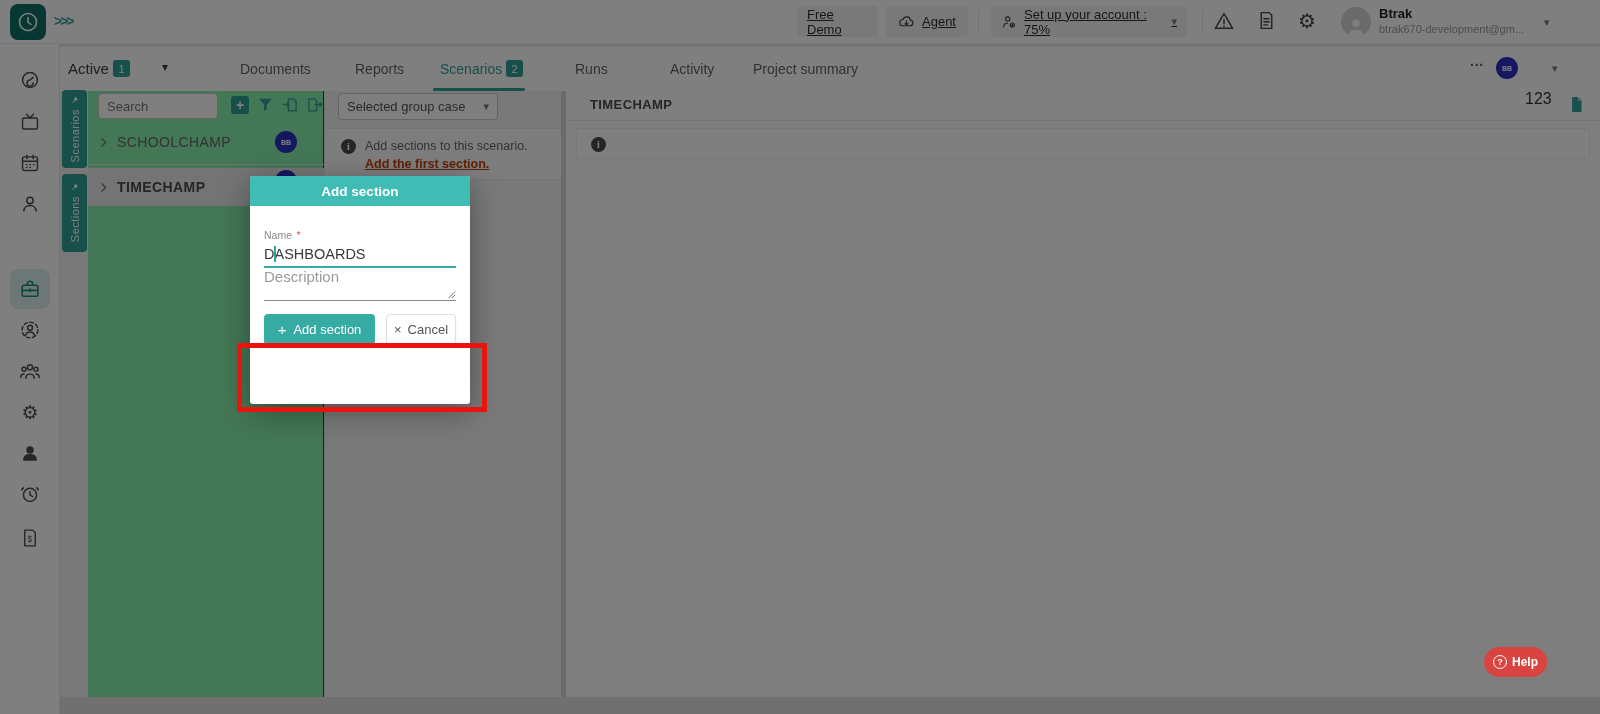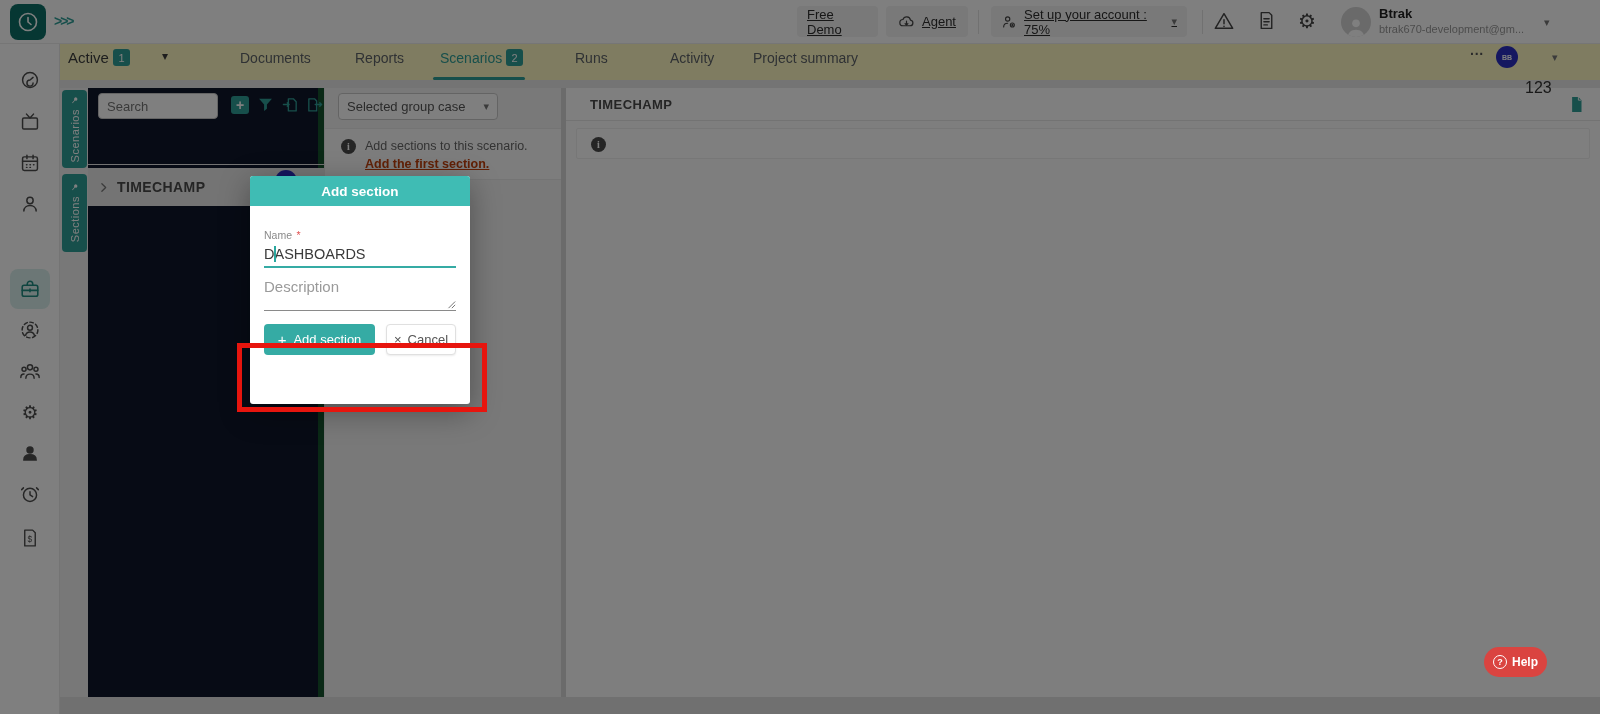--- a/index.html
+++ b/index.html
@@ -13,41 +13,41 @@
   .chevrons { position:absolute; left:54px; top:13px; color:#2f9e97; font-size:14px; font-weight:bold; letter-spacing:-2px; }
   .tb-btn { position:absolute; top:6px; height:31px; background:#f3f3f3; border-radius:4px; display:flex; align-items:center; justify-content:center; gap:7px; font-size:13px; color:#2e2e2e; padding:0 10px;text-decoration:underline; }
   .tb-div { position:absolute; top:10px; width:1px; height:24px; background:#e3e3e3; }
   .tb-ico { position:absolute; top:10px; color:#555; }
   .avatar { position:absolute; left:1341px; top:7px; width:30px; height:30px; border-radius:50%; background:#d4d4d4; display:flex; align-items:flex-end; justify-content:center; overflow:hidden; }
   .uname { position:absolute; left:1379px; top:6px; font-size:13px; font-weight:bold; color:#222; }
   .uemail { position:absolute; left:1379px; top:23px; font-size:11px; color:#999; }
   .caret { color:#777; font-size:11px; }
 
   
-  .tabsrow { position:absolute; left:0; top:36px; width:1600px; height:44px; background:#fef9c3; z-index:5; }
+  .tabsrow { position:absolute; left:0; top:47px; width:1600px; height:44px; background:#ffffff; z-index:5; }
   .grp-label { position:absolute; left:68px; top:13px; font-size:15px; color:#3c3c3c; }
   .badge-teal { background:#2f9e97; color:#fff; font-size:11px; width:17px; height:17px; border-radius:3px; display:flex; align-items:center; justify-content:center; }
   .tab { position:absolute; top:14px; font-size:14px; color:#5f6368; }
   .tab.active { color:#2f9e97; }
   .tab-underline { position:absolute; left:433px; top:41px; width:92px; height:3px; background:#2f9e97; border-radius:2px; }
   .badge-blue { background:#2b2fc0; color:#fff; border-radius:50%; font-size:7px; font-weight:bold; display:flex; align-items:center; justify-content:center; }
 
   
   .sidebar { position:absolute; left:0; top:44px; width:60px; height:670px; background:#fff; border-right:1px solid #e8e8e8; z-index:11; }
   .rail-ico { position:absolute; left:30px; transform:translate(-50%,-50%); color:#4d4d4d; display:flex; }
   .rail-active-bg { position:absolute; left:10px; top:225px; width:40px; height:40px; background:#d9efec; border-radius:8px; }
   .glyph { font-size:19px; color:#4d4d4d; line-height:1; }
 
   
   .vstrip { position:absolute; left:60px; top:88px; width:28px; height:609px; background:#f1f1f1; }
   .vtab { position:absolute; left:62px; width:25px; height:78px; background:#2f9e97; border-radius:4px; display:flex; flex-direction:column; align-items:center; justify-content:center; gap:4px; z-index:6; }
   .vtab .vlabel { writing-mode:vertical-rl; transform:rotate(180deg); color:#fff; font-size:11px; letter-spacing:.5px; }
 
   
-  .tree { position:absolute; left:88px; top:88px; width:236px; height:609px; background:#0f172a; border-right:6px solid #14532d; }
+  .tree { position:absolute; left:88px; top:88px; width:236px; height:609px; background:#86efac; border-right:1px solid #14532d; }
   .search-input { position:absolute; left:10px; top:5px; width:120px; height:26px; border:1px solid #c9c9c9; border-radius:4px; background:#fff; font-size:13px; color:#444; padding:0 8px; outline:none; font-family:"Liberation Sans",sans-serif; }
   .sq-btn { position:absolute; top:8px; width:18px; height:18px; background:#2f9e97; border-radius:3px; color:#fff; font-size:14px; font-weight:bold; display:flex; align-items:center; justify-content:center; line-height:1; }
   .tool-ico { position:absolute; top:8px; color:#2f9e97; display:flex; }
   .trow { position:absolute; left:0; width:236px; display:flex; align-items:center; }
   .trow .chev { display:flex; color:#777; margin-left:9px; }
   .trow .tlabel { margin-left:7px; font-size:14px; color:#666; letter-spacing:.4px; }
   .trow.selected { background:#e9e9e9; }
   .trow.selected .tlabel { font-weight:bold; color:#4a4a4a; }
   .tree-div { position:absolute; left:0; width:236px; height:1px; background:#e5e5e5; }
 
@@ -77,21 +77,21 @@
   .modal { position:absolute; left:250px; top:176px; width:220px; height:228px; background:#fff; border-radius:3px; box-shadow:0 8px 30px rgba(0,0,0,.35); z-index:60; overflow:hidden; }
   .modal-head { height:30px; background:#3fbcb4; color:#fff; font-size:13.5px; font-weight:bold; display:flex; align-items:center; justify-content:center; }
   .modal-body { padding:19px 14px 0 14px; }
   .fld-label { font-size:10.5px; color:#8a8a8a; }
   .req { color:#e05252; }
   .name-wrap { position:relative; margin-top:2px; }
   .name-input { width:100%; border:none; outline:none; font-size:14.5px; color:#3a3a3a; font-family:"Liberation Sans",sans-serif; background:transparent; padding:0; height:18px; }
   .name-caret { position:absolute; left:10px; top:1px; width:1.5px; height:16px; background:#2aa79f; }
   .underline-teal { height:2px; background:#35aba4; margin-top:3px; }
   .hint { font-size:10.5px; color:#9a9a9a; margin-top:5px; line-height:1.3; }
-  .desc-input { width:100%; border:none; outline:none; resize:none; font-size:15px; font-family:"Liberation Sans",sans-serif; color:#a21caf; margin-top:10px; height:20px; background:transparent; }
+  .desc-input { width:100%; border:none; outline:none; resize:none; font-size:15px; font-family:"Liberation Sans",sans-serif; color:#a21caf; margin-top:0; height:20px; background:transparent; }
   .desc-input::placeholder { color:#9a9a9a; }
   .desc-line-wrap { position:relative; margin-top:8px; }
   .underline-gray { height:1px; background:#8a8a8a; }
   .resize-ico { position:absolute; right:0; top:-11px; display:flex; }
   .btn-row { display:flex; gap:11px; margin-top:13px; }
   .btn-primary { width:116px; height:31px; background:#35aba4; border:none; border-radius:4px; color:#fff; font-size:13px; display:flex; align-items:center; justify-content:center; gap:7px; font-family:"Liberation Sans",sans-serif; }
   .btn-primary .plus { font-size:15px; line-height:1; }
   .btn-plain { width:73px; height:31px; background:#fff; border:1px solid #e0e0e0; border-radius:4px; color:#555; font-size:13px; display:flex; align-items:center; justify-content:center; gap:6px; font-family:"Liberation Sans",sans-serif; box-shadow:0 1px 2px rgba(0,0,0,.08); }
   .annotation { position:absolute; left:237px; top:343px; width:250px; height:69px; border:5px solid #e7150e; z-index:70; }
   .help-pill { position:absolute; left:1484px; top:647px; width:63px; height:30px; border-radius:16px; background:#da4440; color:#fff; display:flex; align-items:center; justify-content:center; gap:5px; font-size:12px; font-weight:bold; z-index:80; border:none; font-family:"Liberation Sans",sans-serif; }
@@ -293,20 +293,29 @@
           <path d="M2 12h8M7.5 9.5 10 12l-2.5 2.5"></path>
         </svg>
     </span>
     <span class="tool-ico" style="left:218px;">
       <svg width="17" height="17" viewBox="0 0 24 24" fill="none" stroke="currentColor" stroke-width="1.9" stroke-linecap="round" stroke-linejoin="round">
           <path d="M4 4h8l3 3v14H4z"></path>
           <path d="M13 12h9M19.5 9.5 22 12l-2.5 2.5"></path>
         </svg>
     </span>
 
+    <div class="trow" style="top:34px; height:40px;">
+      <span class="chev">
+        <svg width="13" height="13" viewBox="0 0 24 24" fill="none" stroke="currentColor" stroke-width="2.4" stroke-linecap="round" stroke-linejoin="round">
+            <path d="M9 5l7 7-7 7"></path>
+          </svg>
+      </span>
+      <span class="tlabel">SCHOOLCHAMP</span>
+      <span class="badge-blue" style="position:absolute; left:187px; width:22px; height:22px;">BB</span>
+    </div>
     <div class="tree-div" style="top:76px;"></div>
 
     <div class="trow selected" style="top:80px; height:38px;">
       <span class="chev">
         <svg width="13" height="13" viewBox="0 0 24 24" fill="none" stroke="currentColor" stroke-width="2.4" stroke-linecap="round" stroke-linejoin="round">
             <path d="M9 5l7 7-7 7"></path>
           </svg>
       </span>
       <span class="tlabel">TIMECHAMP</span>
       <span class="badge-blue" style="position:absolute; left:187px; top:2px; width:22px; height:22px;">BB</span>

